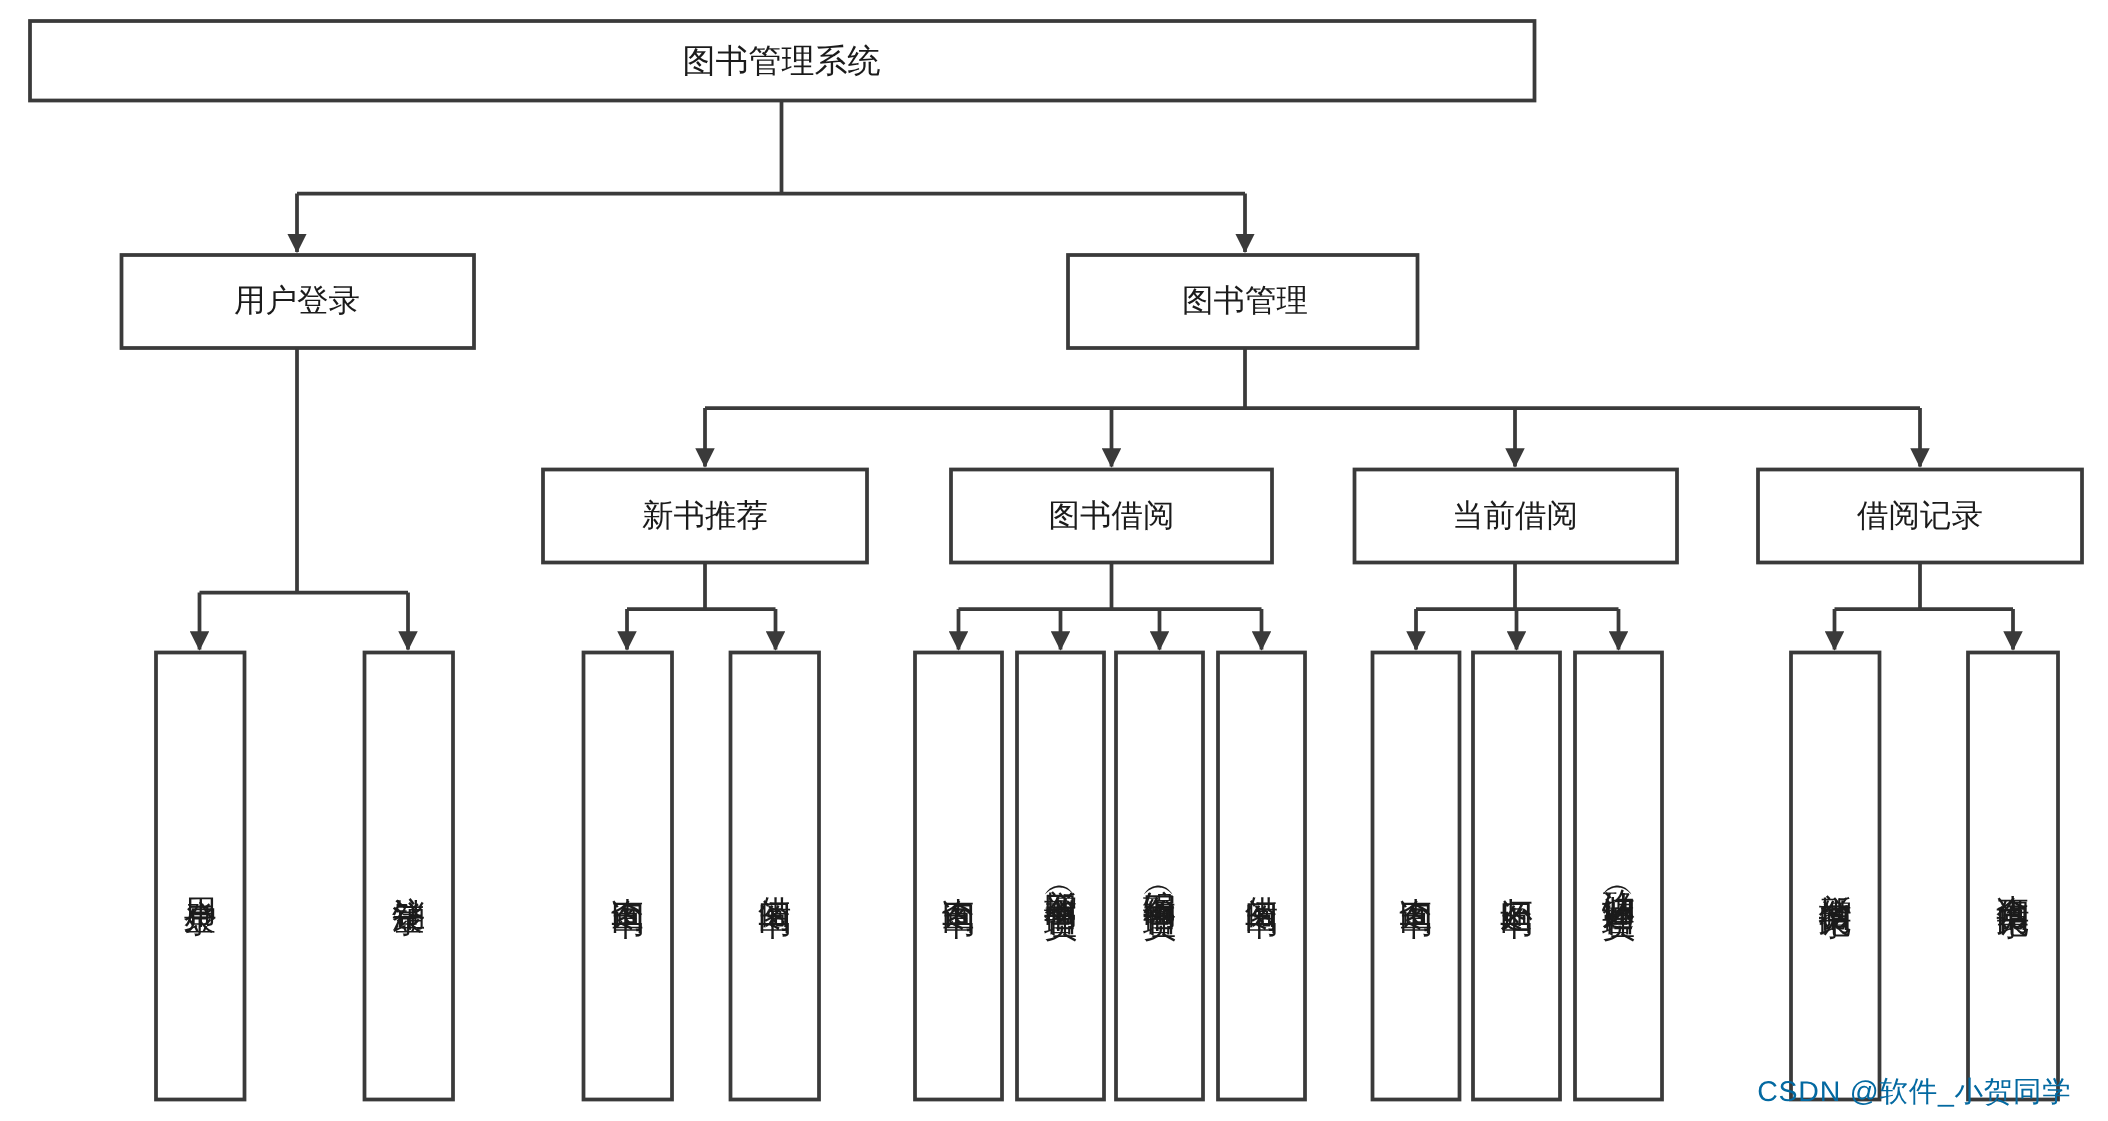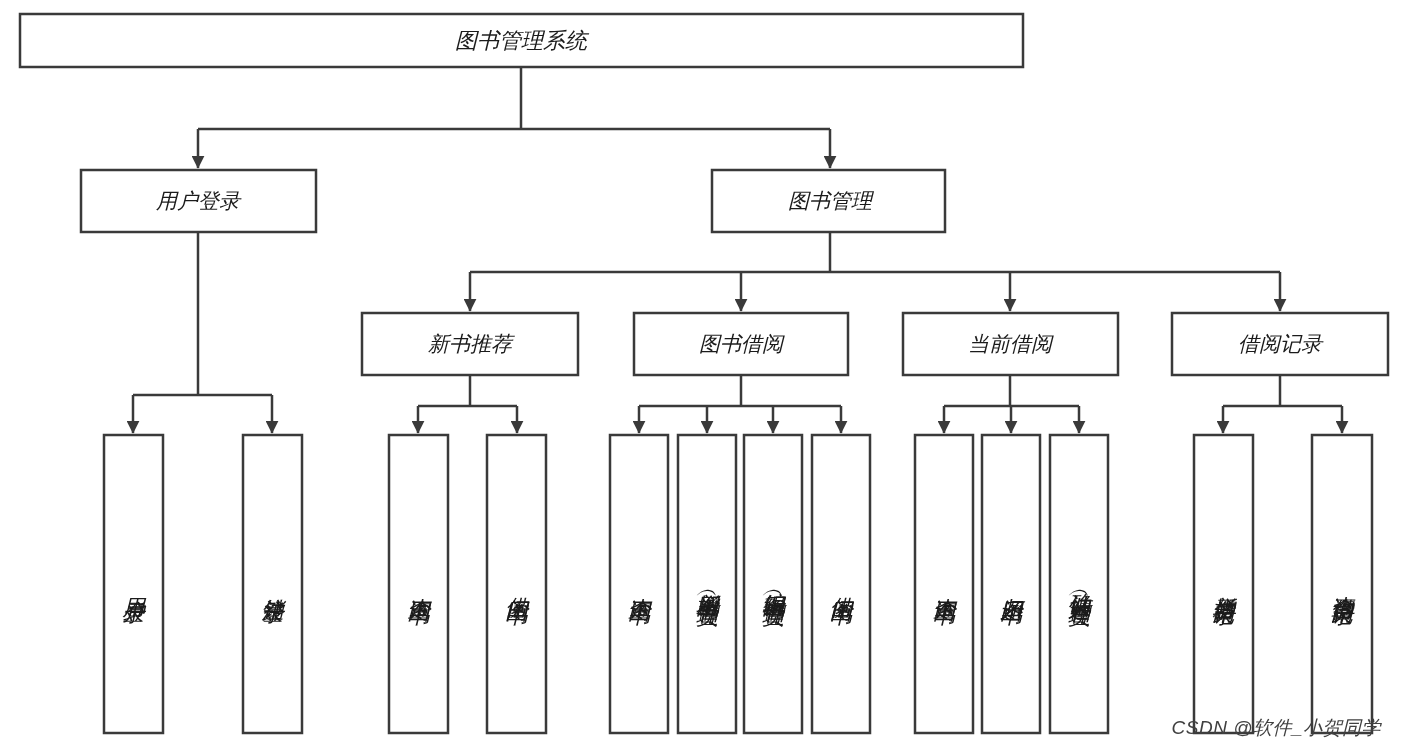--- a/index.html
+++ b/index.html
@@ -12,21 +12,20 @@
     height: 747px;
     font-family: "Liberation Sans", "DejaVu Sans", sans-serif;
     overflow: hidden;
     position: relative;
   }
   #diagram-root {
     position: absolute;
     left: 0; top: 0;
     width: 1397px;
     height: 747px;
-    font-style: italic;
   }
   svg.flow {
     display: block;
     width: 1405px;
     height: 747px;
   }
   .node-box {
     fill: #ffffff;
     stroke: #3a3a3a;
     stroke-width: 2.5;
@@ -70,21 +69,21 @@
     color: #1b1b1b;
     letter-spacing: 2px;
     white-space: nowrap;
   }
   .watermark {
     position: absolute;
     right: 16px;
     bottom: 6px;
     font-family: "Liberation Sans", "DejaVu Sans", sans-serif;
     font-size: 19px;
-    color: #404040;
+    color: #0369a1;
     letter-spacing: 0.5px;
     white-space: nowrap;
     margin-top: 36px;
   }
 </style>
 </head>
 <body>
 
 <div id="diagram-root">
 

